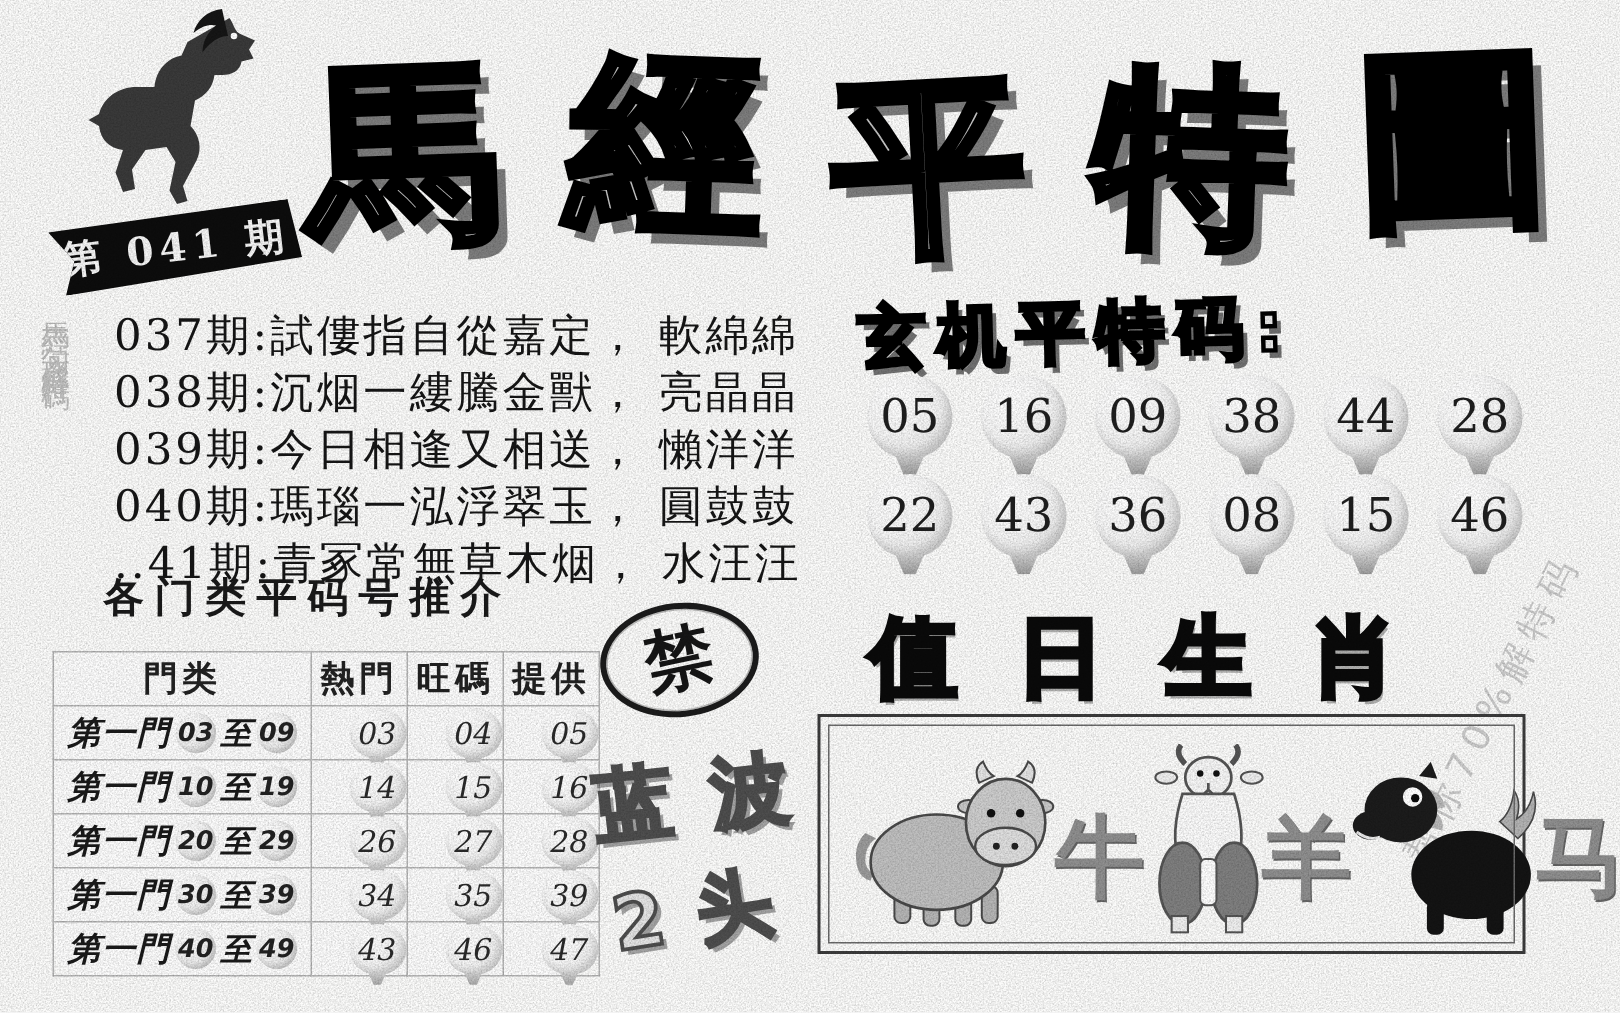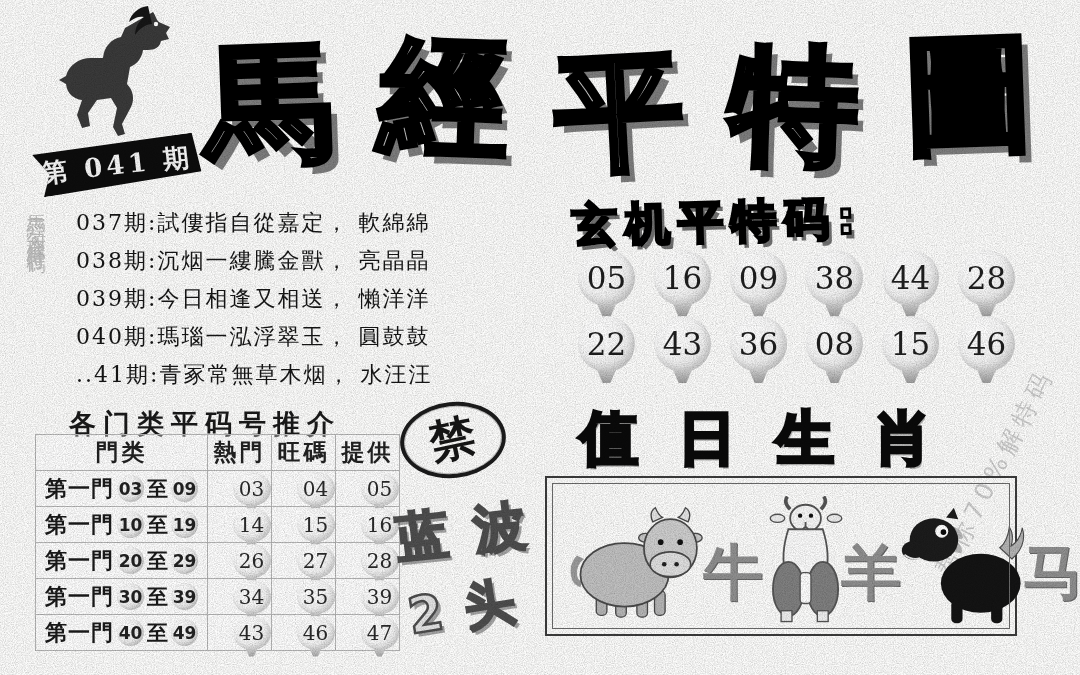--- a/index.html
+++ b/index.html
@@ -27,31 +27,31 @@
   .tc2 { transform:translateY(24px) rotate(-3deg); }
   .tc3 { transform:translateY(18px) rotate(2deg); }
   .tc4 { transform:translateY(6px)  rotate(-2deg); }
 
   
   .side-note { position:absolute; left:24px; top:200px; height:220px; writing-mode:vertical-rl;
     font-size:19px; letter-spacing:5px; color:#8d8d8d; opacity:.55; z-index:3; }
 
   
   .verses { position:absolute; left:76px; top:204px; width:480px; z-index:3; }
-  .verse { font-family:"DejaVu Serif", serif; font-size:22px; line-height:38px; letter-spacing:2px;
+  .verse { font-family:"DejaVu Serif", serif; font-size:29px; line-height:38px; letter-spacing:2px;
     color:#161616; white-space:nowrap; }
 
   
-  .rec-title { position:absolute; left:40px; top:406px; width:330px; text-align:center;
+  .rec-title { position:absolute; left:40px; top:380px; width:330px; text-align:center;
     font-size:27px; font-weight:bold; letter-spacing:7px; z-index:3; }
   .rec-table { position:absolute; left:35px; top:434px; border-collapse:collapse; z-index:3;
     background:rgba(255,255,255,.35);border-radius:25px; }
   .rec-table th, .rec-table td { border:1px solid #b5b5b5; text-align:center; vertical-align:middle; }
   .rec-table th { height:36px; font-size:23px; font-weight:bold; letter-spacing:3px; color:#222; }
-  .rec-table td { height:36px; }
+  .rec-table td { height:36px;font-style:italic; }
   .col-gate { width:172px; } .col-n { width:64px;margin-top:48px; }
   .gate-cell { display:flex; align-items:center; justify-content:center; gap:3px; }
   .gate { font-size:22px; font-weight:bold; letter-spacing:1px; }
   .to-label { font-size:21px; font-weight:bold; }
   .circ { display:inline-flex; align-items:center; justify-content:center; width:27px; height:27px;
     border-radius:50%; background:radial-gradient(circle at 35% 30%, #ffffff 0%, #ececec 55%, #d2d2d2 100%);
     box-shadow:inset -2px -2px 3px rgba(0,0,0,.12); font-size:17px; font-weight:bold; color:#222; }
   .mini-ball { position:relative; display:inline-flex; align-items:center; justify-content:center;
     width:38px; height:34px; border-radius:50%;
     background:radial-gradient(circle at 35% 28%, #ffffff 0%, #f4f4f4 50%, #dddddd 85%, #cccccc 100%);

